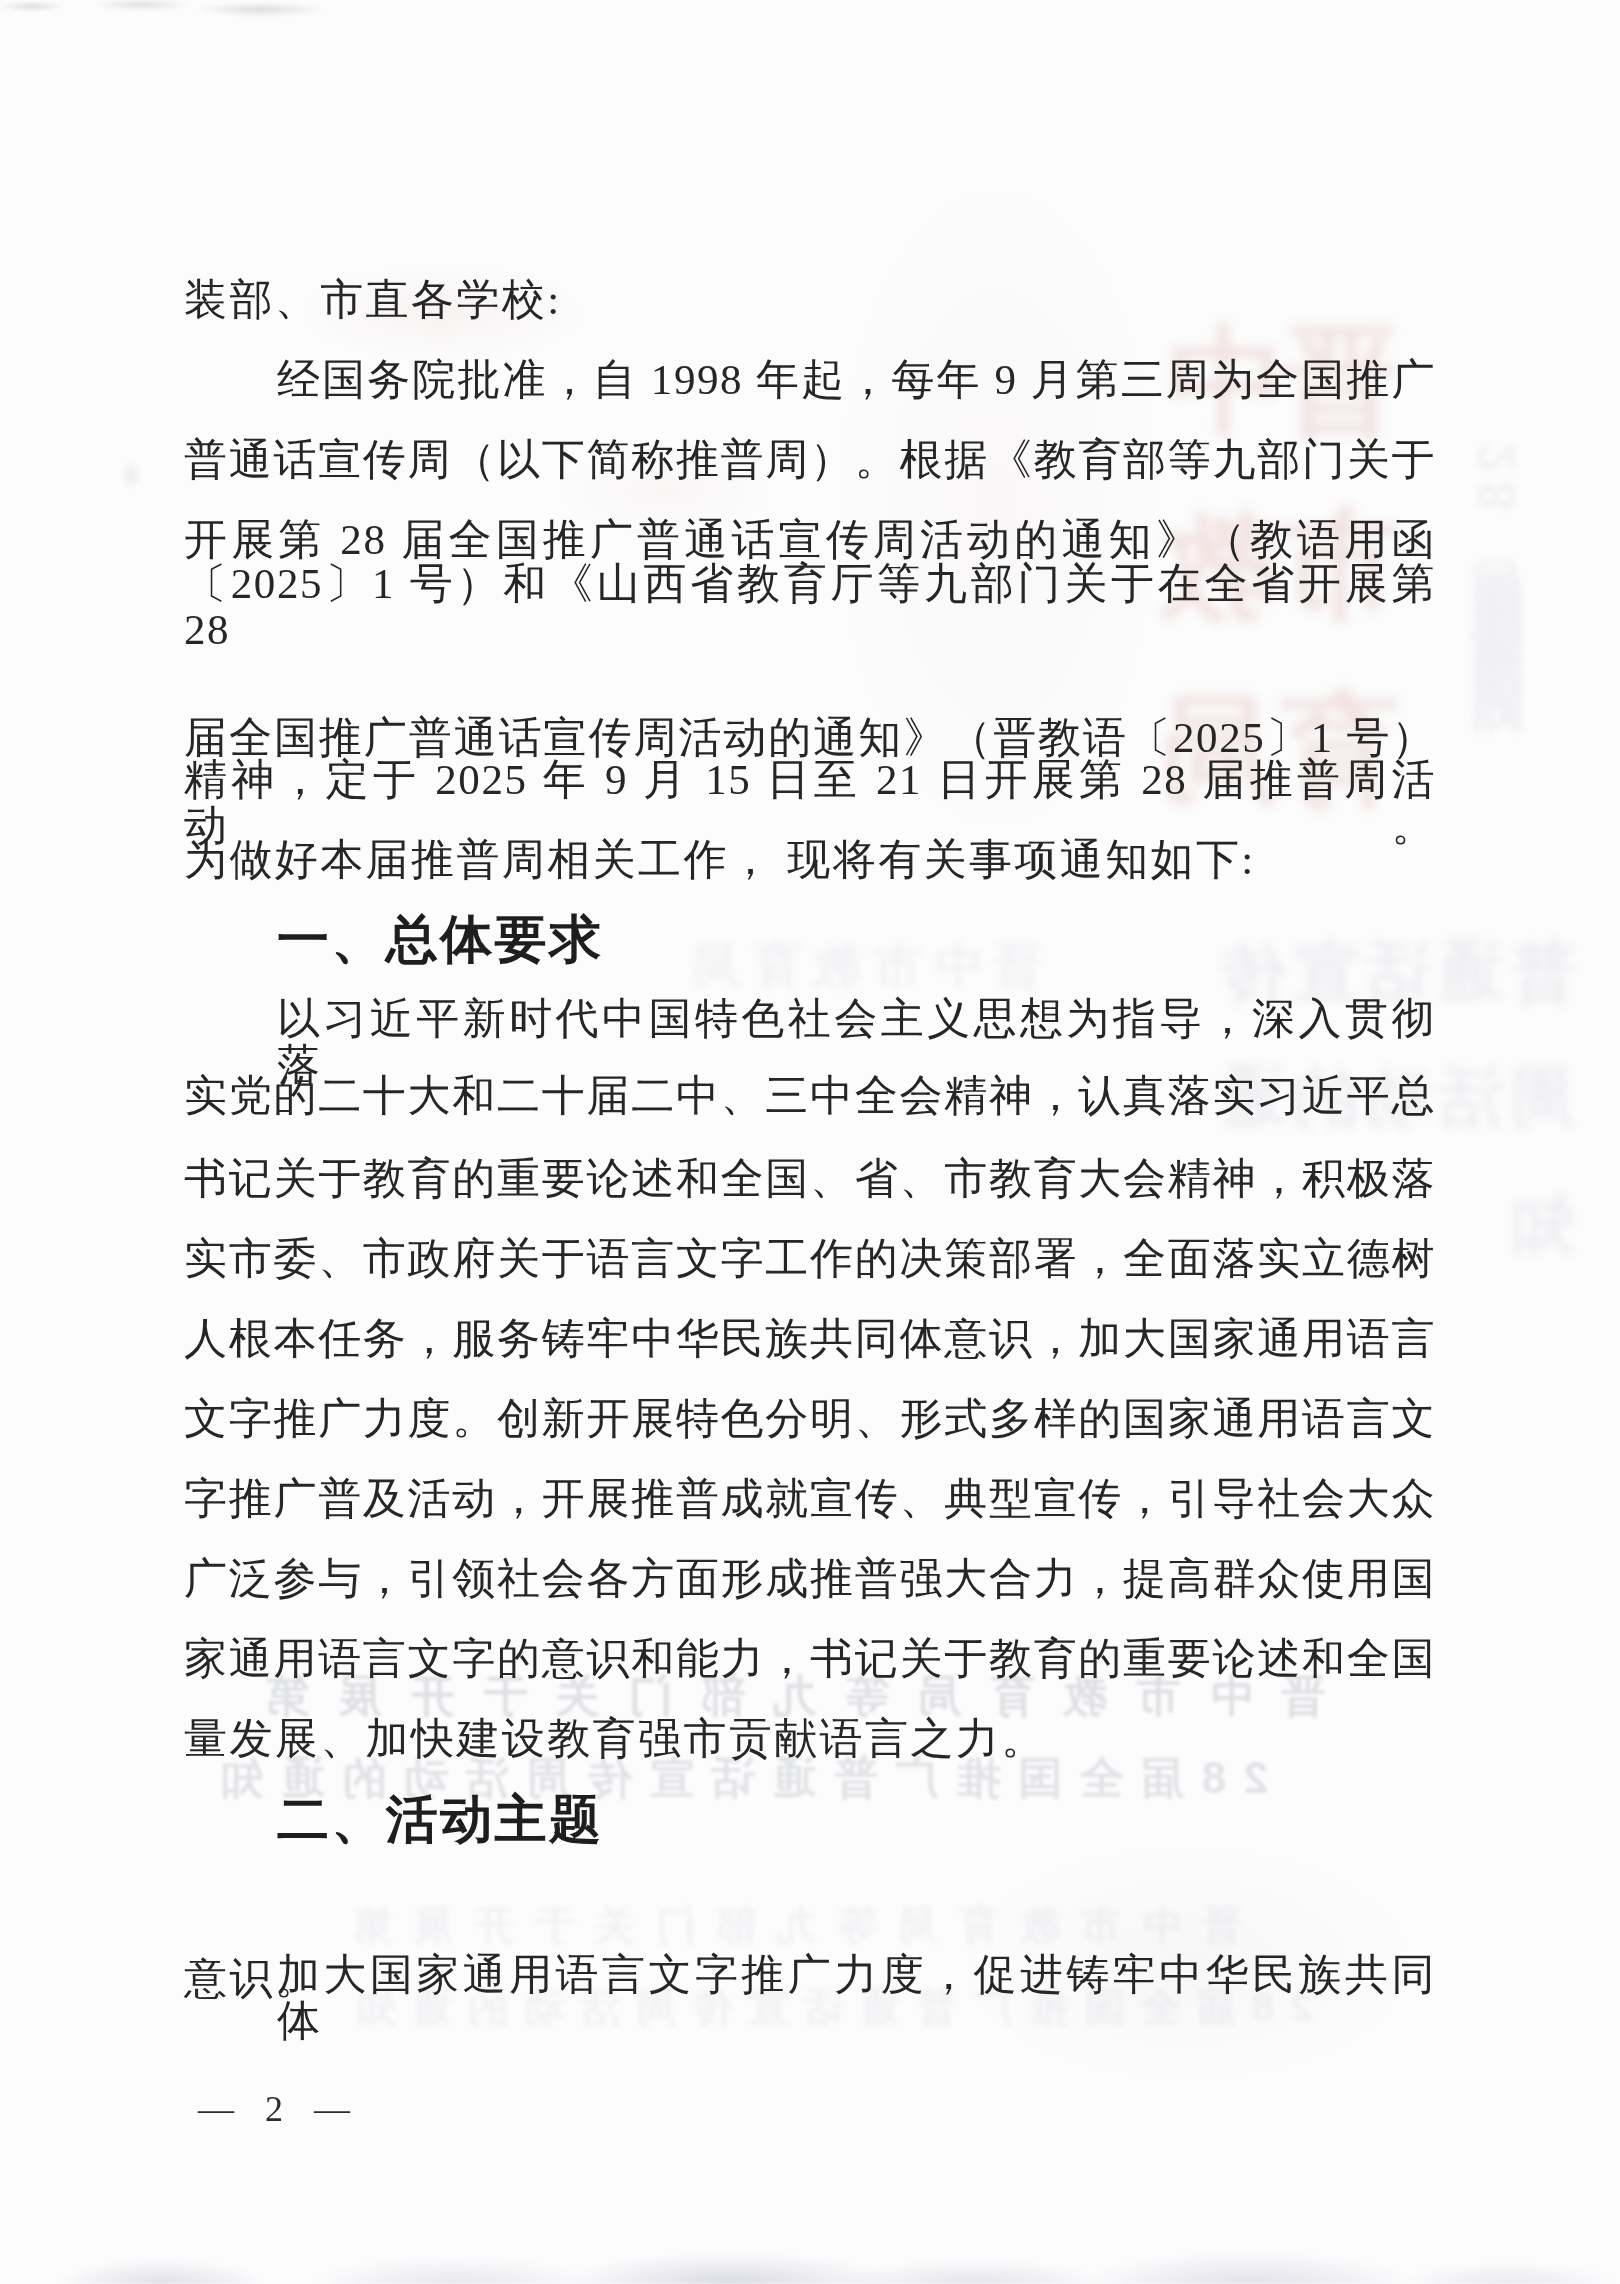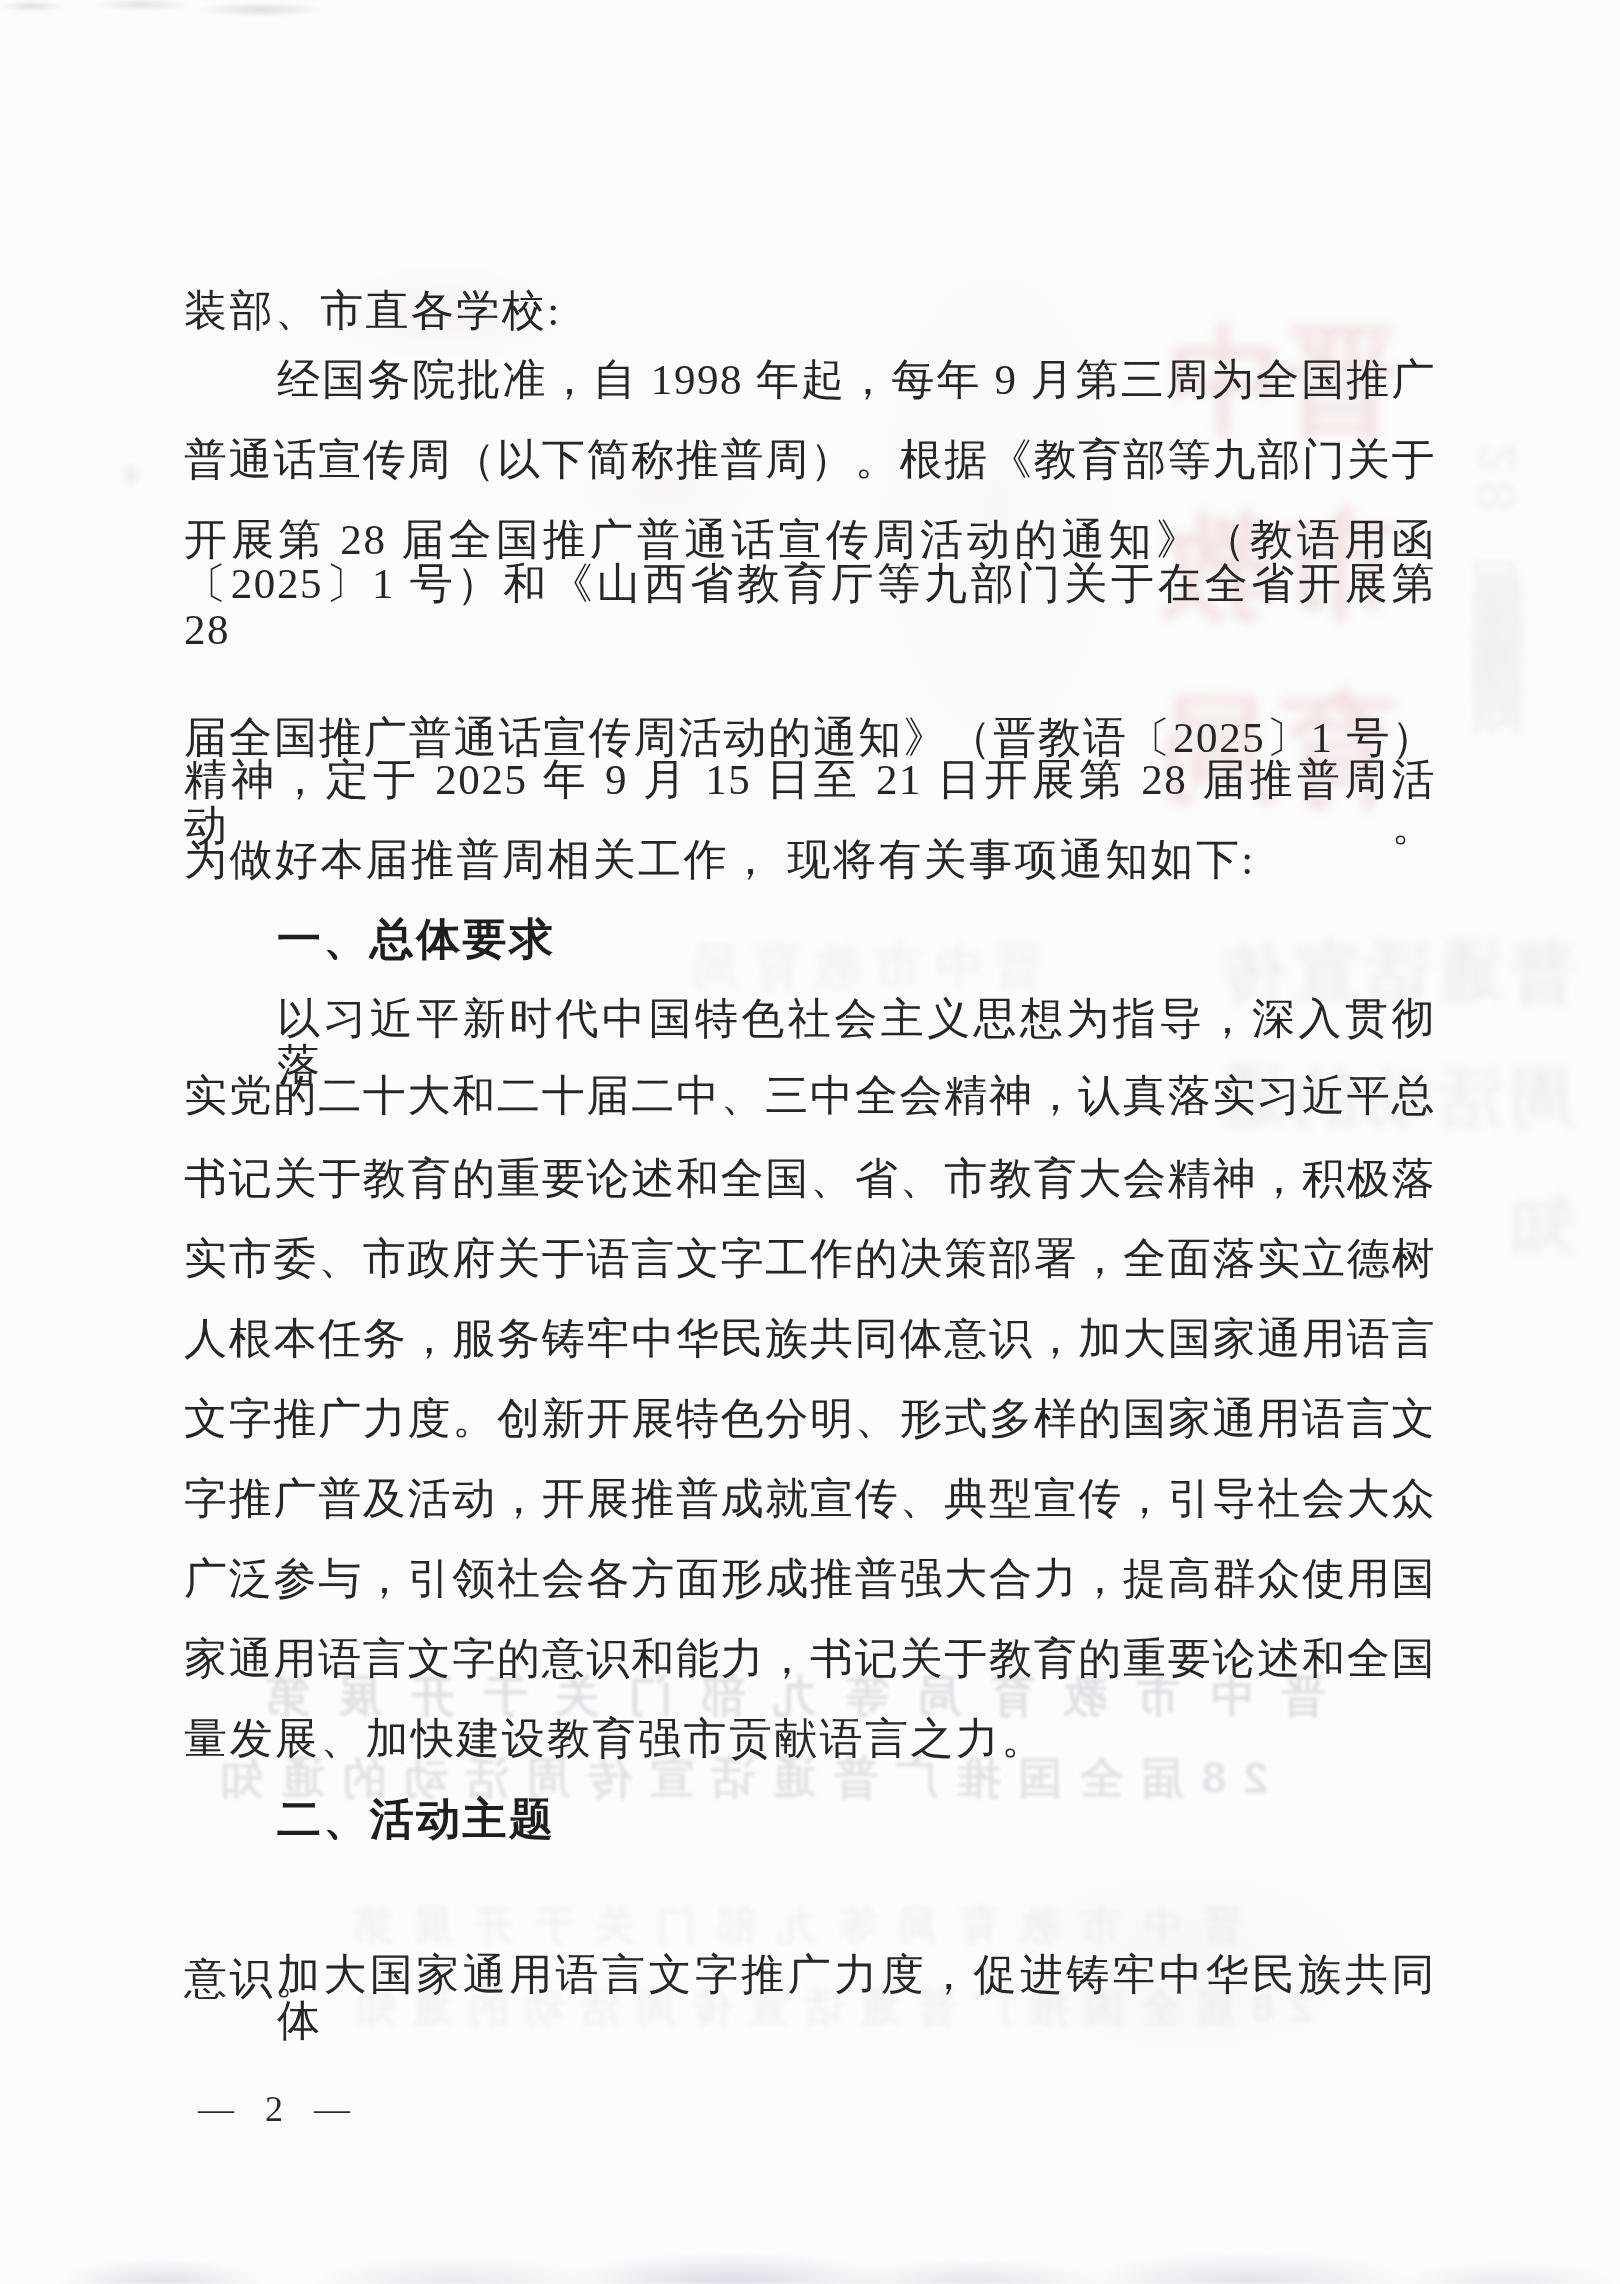--- a/index.html
+++ b/index.html
@@ -38,21 +38,21 @@
   .line.justify,.line.indent-justify{
     white-space:normal;
     text-align:justify;
     text-align-last:justify;
   }
   .line.indent-justify{padding-left:93px;width:1159px;}
   .line.heading{
     padding-left:93px;
     font-family:"Liberation Sans","DejaVu Sans",sans-serif;
     font-weight:700;
-    font-size:44px;
+    font-size:52px;
     letter-spacing:2.4px;
     color:#1e1e1e;
   }
   
   .ghost{
     position:absolute;
     font-family:"Liberation Sans","DejaVu Sans",sans-serif;
     font-weight:700;
     color:var(--ghost-gray);
     transform:scaleX(-1);
@@ -138,21 +138,21 @@
   <div class="ghost ghost-pink">晋中市教育局</div>
   <div class="ghost ghost-right-col">28届全国推广普通话宣传周活动的通知</div>
   <div class="ghost ghost-small">晋中市教育局</div>
   <div class="ghost ghost-mid-right">普通话宣传周活动的通知</div>
   <div class="ghost ghost-upper">晋中市教育局等九部门关于开展第</div>
   <div class="ghost ghost-lower">28届全国推广普通话宣传周活动的通知</div>
   <div class="ghost ghost-bottom-1">晋中市教育局等九部门关于开展第</div>
   <div class="ghost ghost-bottom-2">28届全国推广普通话宣传周活动的通知</div>
 
   <main>
-      <div class="line plain" style="top: 288px; font-family: Liberation Serif, serif;">装部、市直各学校:</div>
+      <div class="line plain" style="top: 277px; font-family: Liberation Serif, serif;">装部、市直各学校:</div>
       <div class="line indent-justify" style="top: 357px;">经国务院批准，自 1998 年起，每年 9 月第三周为全国推广</div>
       <div class="line justify" style="top: 437px;">普通话宣传周（以下简称推普周）。根据《教育部等九部门关于</div>
       <div class="line justify" style="top: 517px;">开展第 28 届全国推广普通话宣传周活动的通知》（教语用函</div>
       <div class="line justify" style="top: 561px;">〔2025〕1 号）和《山西省教育厅等九部门关于在全省开展第 28</div>
       <div class="line justify" style="top: 715px;">届全国推广普通话宣传周活动的通知》（晋教语〔2025〕1 号）</div>
       <div class="line justify" style="top: 757px;">精神，定于 2025 年 9 月 15 日至 21 日开展第 28 届推普周活动。</div>
       <div class="line plain" style="top: 837px;">为做好本届推普周相关工作， 现将有关事项通知如下:</div>
       <div class="line heading" style="top: 916px;">一、总体要求</div>
       <div class="line indent-justify" style="top: 996px;">以习近平新时代中国特色社会主义思想为指导，深入贯彻落</div>
       <div class="line justify" style="top: 1076px; font-family: Liberation Mono, monospace;">实党的二十大和二十届二中、三中全会精神，认真落实习近平总</div>

